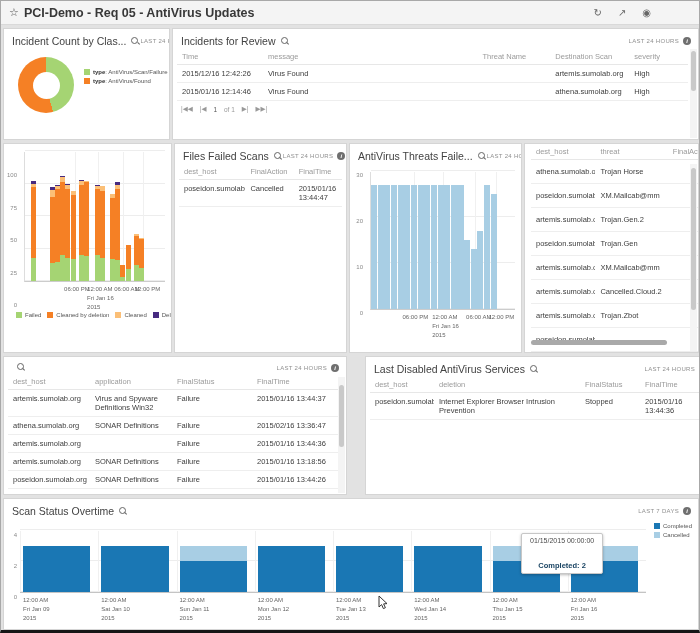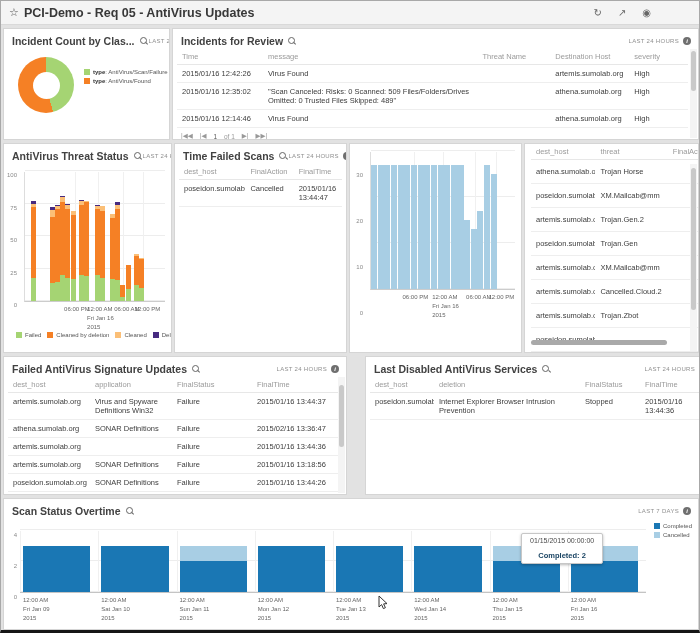--- a/index.html
+++ b/index.html
@@ -10,21 +10,21 @@
   
   .titlebar{position:absolute;left:0;top:0;right:0;height:24px;background:#f4f4f4;
             border-bottom:1px solid #d9d9d9;display:flex;align-items:center;padding:0 8px;}
   .star{font-size:11px;color:#555;margin-right:5px;cursor:pointer;}
   .title{font-size:12.5px;font-weight:bold;color:#383838;}
   .tb-icons{margin-left:auto;display:flex;gap:16px;margin-right:40px;}
   .tb-icons span{font-size:10px;color:#666;cursor:pointer;}
   
   .panel{position:absolute;background:#fff;border:1px solid #d5d5d5;overflow:hidden;}
   .phead{display:flex;align-items:center;padding:6px 7px 2px 8px;}
-  .ptitle{font-size:10.5px;font-weight:bold;color:#424242;white-space:nowrap;}
+  .ptitle{font-size:10.5px;font-weight:normal;color:#424242;white-space:nowrap;}
   .mag{width:9px;height:9px;position:relative;margin-left:5px;flex:none;}
   .mag::before{content:"";position:absolute;left:0;top:0;width:5px;height:5px;
                border:1.2px solid #666;border-radius:50%;}
   .mag::after{content:"";position:absolute;left:5.2px;top:6px;width:3.4px;height:1.3px;
               background:#666;transform:rotate(45deg);}
   .sp{flex:1;}
   .range{font-size:6px;color:#8f8f8f;letter-spacing:.3px;white-space:nowrap;}
   .info{width:8px;height:8px;border-radius:50%;background:#6f6f6f;color:#fff;
         font-size:6px;font-weight:bold;font-style:italic;text-align:center;
         line-height:8px;margin-left:4px;flex:none;cursor:pointer;}
@@ -62,21 +62,21 @@
   .sw{width:6px;height:6px;display:inline-block;margin-right:3px;flex:none;}
   
   #donut{position:absolute;left:14px;top:28px;width:56px;height:56px;border-radius:50%;}
   #donut .hole{position:absolute;left:50%;top:50%;width:27px;height:27px;margin:-13.5px 0 0 -13.5px;
                border-radius:50%;background:#fff;}
   
   #tooltip{position:absolute;left:517px;top:34px;background:#fff;border:1px solid #c7c7c7;
            border-radius:2px;box-shadow:0 1px 3px rgba(0,0,0,.28);padding:3px 8px;
            text-align:center;z-index:6;}
   #tooltip .tt1{font-size:7px;color:#4a4a4a;}
-  #tooltip .tt2{font-size:7.5px;font-weight:bold;color:#123e5e;margin-top:7px;}
+  #tooltip .tt2{font-size:7.5px;font-weight:bold;color:#123e5e;margin-top:17px;}
 </style>
 </head>
 <body>
 
 <div id="page">
 
   <div class="titlebar">
     <span class="star">☆</span>
     <span class="title">PCI-Demo - Req 05 - AntiVirus Updates</span>
     <span class="tb-icons">
@@ -126,37 +126,30 @@
             <col style="width: 212px;">
             <col style="width: 72px;">
             <col style="width: 78px;">
             <col style="width: 58px;">
           </colgroup>
           <thead>
             <tr>
               <th>Time</th>
               <th>message</th>
               <th>Threat Name</th>
-              <th>Destination Host</th>
+              <th>Destination Scan</th>
               <th>severity</th>
             </tr>
           </thead>
           <tbody>
             <tr>
-              <td>2015/01/16 12:42:26</td>
+              <td>2015/12/16 12:42:26</td>
               <td>Virus Found</td>
               <td></td>
               <td>artemis.sumolab.org</td>
-              <td>High</td>
-            </tr>
-            <tr>
-              <td>2015/01/16 12:35:02</td>
-              <td>"Scan Canceled: Risks: 0 Scanned: 509 Files/Folders/Drives Omitted: 0 Trusted Files Skipped: 489"</td>
-              <td></td>
-              <td>athena.sumolab.org</td>
               <td>High</td>
             </tr>
             <tr>
               <td>2015/01/16 12:14:46</td>
               <td>Virus Found</td>
               <td></td>
               <td>athena.sumolab.org</td>
               <td>High</td>
             </tr>
           </tbody>
@@ -168,27 +161,20 @@
       <span class="pg">1</span>
       <span><span>of</span>&nbsp;<span>1</span></span>
       <span>▶|</span>
       <span>▶▶|</span>
     </div>
     <div class="vtrack" style="right:1px;top:20px;bottom:1px;width:7px;"></div>
     <div class="vsb" style="right:2px;top:22px;width:5px;height:40px;"></div>
   </div>
 
   <div class="panel" style="left:2px;top:142px;width:169px;height:210px;">
-    <div class="phead">
-      <span class="ptitle">AntiVirus Threat Status</span>
-      <span class="mag"></span>
-      <span class="sp"></span>
-      <span class="range">LAST 24 HOURS</span>
-
-    </div>
     <div class="ylabels" id="ts-ylabels" style="left:0;top:31px;height:130px;">
         <div class="ytick" style="bottom: -3px;">0</div>
         <div class="ytick" style="bottom: 29.5px;">25</div>
         <div class="ytick" style="bottom: 62px;">50</div>
         <div class="ytick" style="bottom: 94.5px;">75</div>
         <div class="ytick" style="bottom: 127px;">100</div>
       </div>
     <div class="plot axis-l" id="ts-plot" style="margin:8px 6px 0 20px;height:130px;">
         <div class="gridline" style="bottom: 0px;"></div>
         <div class="gridline" style="bottom: 32.5px;"></div>
@@ -317,21 +303,21 @@
         </span>
         <span class="lg-item">
           <span class="sw" style="background: rgb(71, 42, 128);"></span>
           <span>Deleted</span>
         </span>
       </div>
   </div>
 
   <div class="panel" style="left:173px;top:142px;width:173px;height:210px;">
     <div class="phead">
-      <span class="ptitle">Time Failed Scans</span>
+      <span class="ptitle">Files Failed Scans</span>
       <span class="mag"></span>
       <span class="sp"></span>
       <span class="range">LAST 24 HOURS</span>
       <span class="info">i</span>
     </div>
     <div style="padding:0 4px;">
         <table>
           <colgroup>
             <col style="width: 66px;">
             <col style="width: 48px;">
@@ -349,20 +335,27 @@
               <td>poseidon.sumolab.org</td>
               <td>Cancelled</td>
               <td>2015/01/16 13:44:47</td>
             </tr>
           </tbody>
         </table>
       </div>
   </div>
 
   <div class="panel" style="left:348px;top:142px;width:173px;height:210px;">
+    <div class="phead">
+      <span class="ptitle">AntiVirus Threats Faile...</span>
+      <span class="mag"></span>
+      <span class="sp"></span>
+      <span class="range">LAST 24 HOURS</span>
+
+    </div>
     <div class="ylabels" id="tf-ylabels" style="left:0;top:31px;height:138px;">
         <div class="ytick" style="bottom: -3px;">0</div>
         <div class="ytick" style="bottom: 43px;">10</div>
         <div class="ytick" style="bottom: 89px;">20</div>
         <div class="ytick" style="bottom: 135px;">30</div>
       </div>
     <div class="plot axis-l" id="tf-plot" style="margin:8px 6px 0 20px;height:138px;">
         <div class="gridline" style="bottom: 0px;"></div>
         <div class="gridline" style="bottom: 46px;"></div>
         <div class="gridline" style="bottom: 92px;"></div>
@@ -468,21 +461,20 @@
           </tbody>
         </table>
       </div>
     <div class="vtrack" style="right:1px;top:20px;bottom:1px;width:7px;"></div>
     <div class="vsb" style="right:2px;top:24px;width:5px;height:142px;"></div>
     <div class="hsb" style="left:6px;bottom:7px;height:5px;width:136px;background:#a9a9a9;"></div>
   </div>
 
   <div class="panel" style="left:2px;top:355px;width:344px;height:139px;">
     <div class="phead">
-      <span class="ptitle">Failed AntiVirus Signature Updates</span>
       <span class="mag"></span>
       <span class="sp"></span>
       <span class="range">LAST 24 HOURS</span>
       <span class="info">i</span>
     </div>
     <div style="padding:0 8px 0 4px;">
         <table>
           <colgroup>
             <col style="width: 82px;">
             <col style="width: 82px;">

